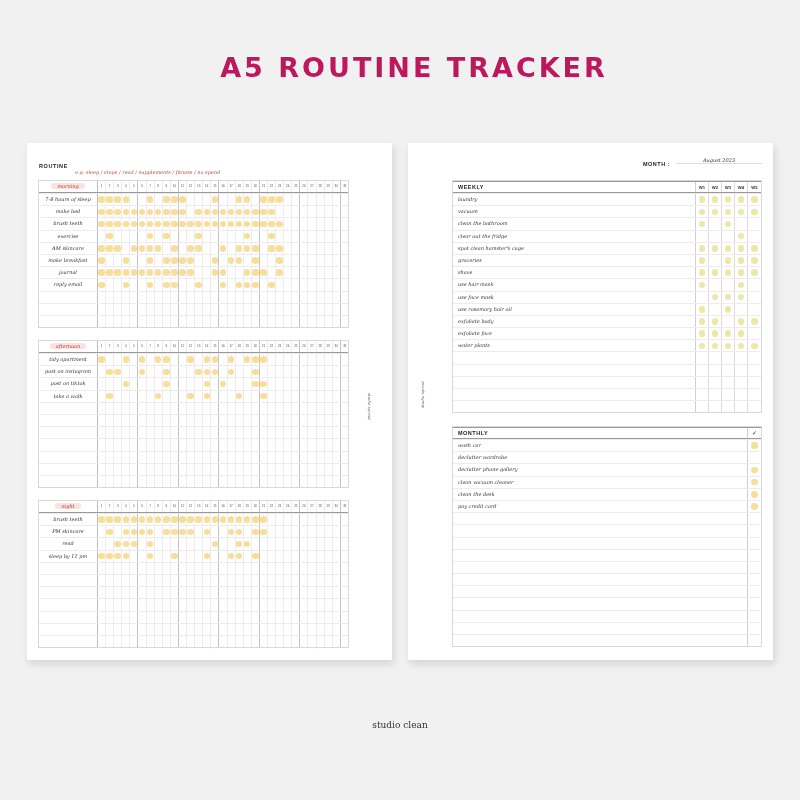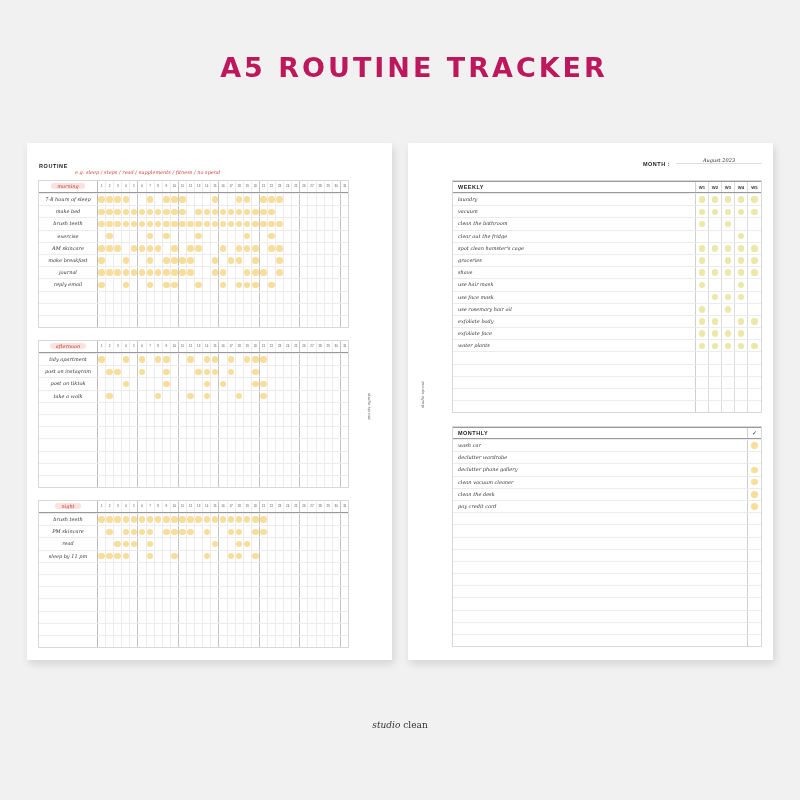--- a/index.html
+++ b/index.html
@@ -102,21 +102,21 @@
     font-size: 6px; color: #222; line-height: 11px;
   }
   .mdot {
     position: absolute; left: 50%; top: 50%; width: 6.5px; height: 6.5px;
     margin-left: -3.25px; margin-top: -3.25px; border-radius: 50%; background: #f7df9a;
   }
   .brand {
     position: absolute; left: 0; top: 720px; width: 800px; text-align: center;
     font-size: 9px; color: #333; font-family: "DejaVu Serif", serif;
   }
-  .brand .it { font-style: italic; }
+  .brand .it { }
 </style>
 </head>
 <body>
 
 <div class="main-title">A5 ROUTINE TRACKER</div>
 
 <div class="page page-left">
   <div class="spine-text spine-left">studio sprout</div>
   <div class="routine-label">ROUTINE</div>
   <div class="routine-note">e.g. sleep / steps / read / supplements / fitness / no spend</div>

